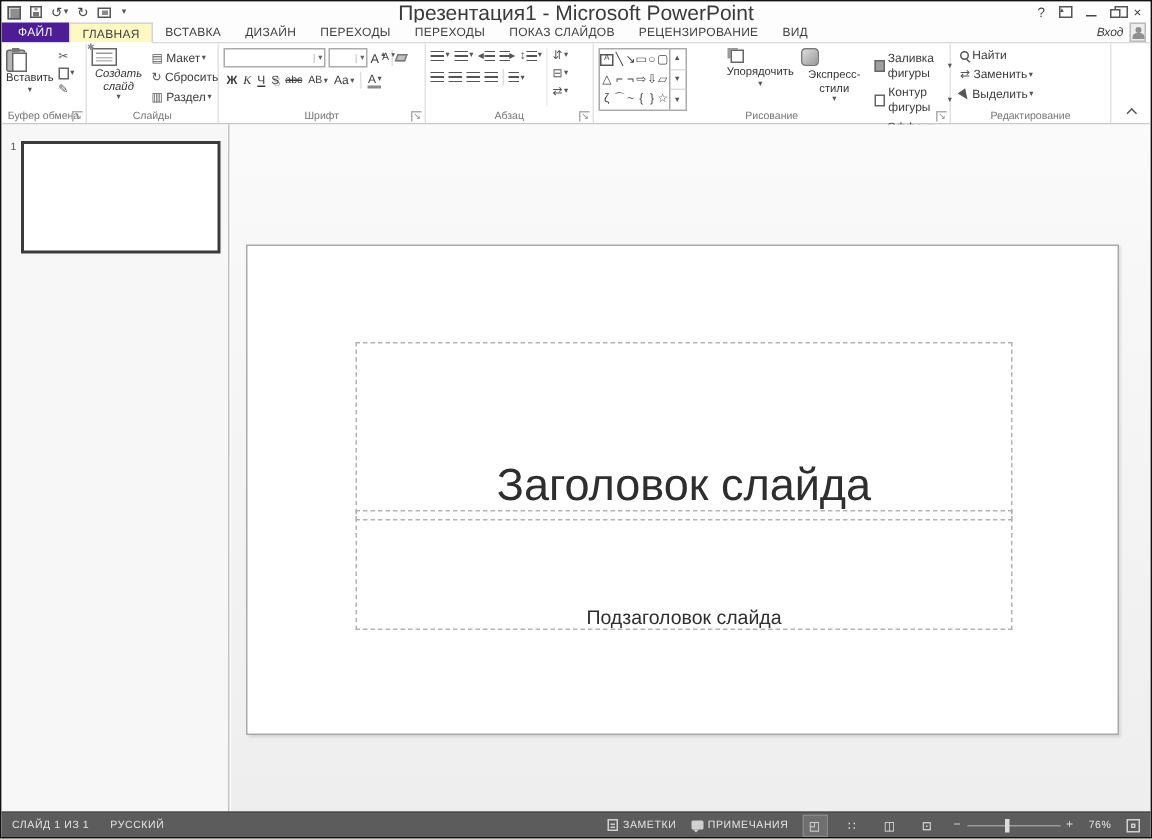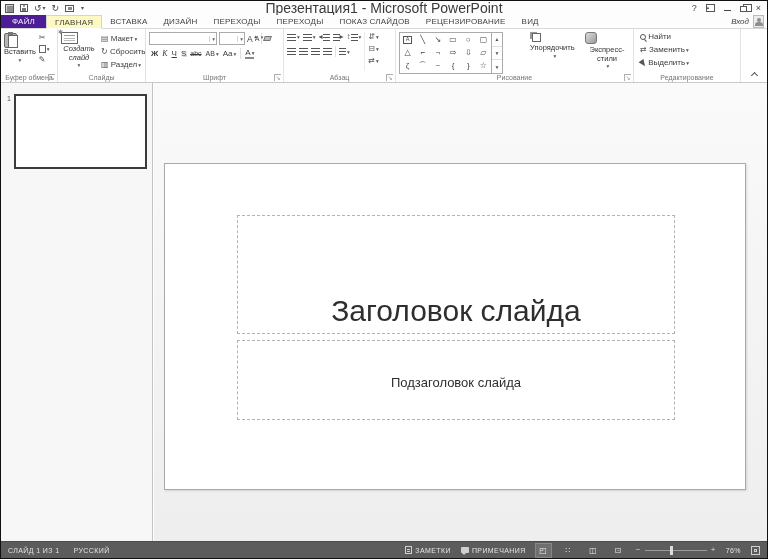--- a/index.html
+++ b/index.html
@@ -124,23 +124,23 @@
   #collapse-ribbon::after { content:""; position:absolute; left:1px; top:0; width:4px; height:4px; border-left:1px solid #555; border-top:1px solid #555; transform:rotate(45deg); }
 
   
   #content { position:absolute; top:82px; left:0; right:0; bottom:17px; }
   #thumb-panel { position:absolute; left:0; top:0; bottom:0; width:152px; background:#f7f7f7; border-right:1px solid #c3c3c3; }
   #thumb-num { position:absolute; left:6px; top:12px; font-size:7px; color:#555; }
   #thumb1 { position:absolute; left:13px; top:11px; width:133px; height:75px; background:#fff; border:2px solid #3b3b3b; }
   #edit-area { position:absolute; left:153px; top:0; right:0; bottom:0; background:linear-gradient(#fafafa,#eeeeee); }
   #slide { position:absolute; left:10px; top:80px; width:582px; height:327px; background:#fff; border:1px solid #a9a9a9; box-shadow:1px 1px 2px rgba(0,0,0,.12); }
   .ph { position:absolute; left:72px; width:438px; border:1px dashed #b3b3b3; display:flex; justify-content:center; }
-  #ph-title { top:51px; height:119px; align-items:flex-end; }
+  #ph-title { top:64px; height:119px; align-items:flex-end; }
   #ph-title span { font-size:30px; color:#2e2e2e; line-height:1.1; padding-bottom:6px; white-space:nowrap; }
-  #ph-subtitle { top:176px; height:80px; align-items:center; }
+  #ph-subtitle { top:176px; height:80px; align-items:flex-end; }
   #ph-subtitle span { font-size:13px; color:#2e2e2e; padding-top:4px; white-space:nowrap; }
 
   
   #statusbar { position:absolute; left:0; right:0; bottom:0; height:17px; background:#5c5c5c; border-top:1px solid #4c4c4c; display:flex; align-items:center; color:#e3e3e3; font-size:7px; letter-spacing:.4px; padding:0 7px; }
   .sb-item { margin-right:14px; white-space:nowrap; display:flex; align-items:center; gap:3px; }
   #sb-right { margin-left:auto; display:flex; align-items:center; gap:10px; }
   .sb-ico { font-size:8px; color:#d8d8d8; line-height:1; }
   .notes-ico { width:7px; height:8px; border:1px solid #d0d0d0; position:relative; }
   .notes-ico::after { content:""; position:absolute; left:1px; top:2px; width:3px; height:1px; background:#d0d0d0; box-shadow:0 2px 0 #d0d0d0; }
   .comment-ico { width:8px; height:6px; background:#d0d0d0; border-radius:1px; position:relative; }
@@ -363,20 +363,25 @@
         </div>
       </div>
       <div class="bigbtn dd-below" style="width:50px;margin-left:22px;">
         <span class="arrange-ico"></span>
         <span>Упорядочить</span>
       </div>
       <div class="bigbtn dd-below" style="width:46px;">
         <span class="qs-ico"></span>
         <span style="width:44px;">Экспресс-стили</span>
       </div>
+      <div class="fx-col">
+        <span class="sbtn dd"><span class="fill-ico"></span>&nbsp;<span>Заливка фигуры</span></span>
+        <span class="sbtn dd"><span class="outline-ico"></span>&nbsp;<span>Контур фигуры</span></span>
+        <span class="sbtn dd"><span class="effects-ico"></span>&nbsp;<span>Эффекты фигуры</span></span>
+      </div>
       <div class="group-label">Рисование</div>
       <div class="launcher">↘</div>
     </div>
 
     <div class="group g-editing">
       <span class="sbtn"><span class="find-ico"></span>&nbsp;<span>Найти</span></span>
       <span class="sbtn dd"><span class="ico">⇄</span>&nbsp;<span>Заменить</span></span>
       <span class="sbtn dd"><span class="select-ico"></span>&nbsp;<span>Выделить</span></span>
       <div class="group-label">Редактирование</div>
     </div>

